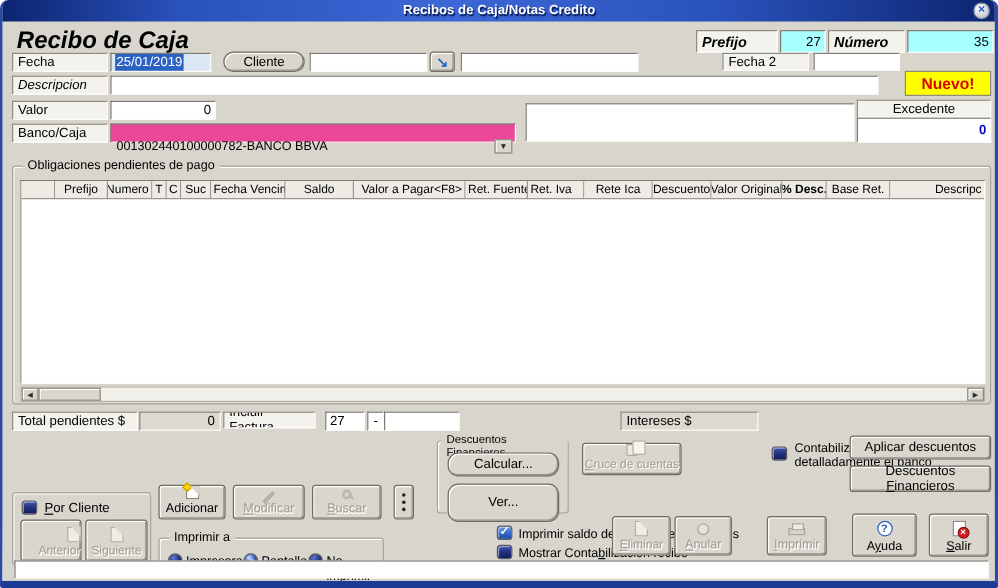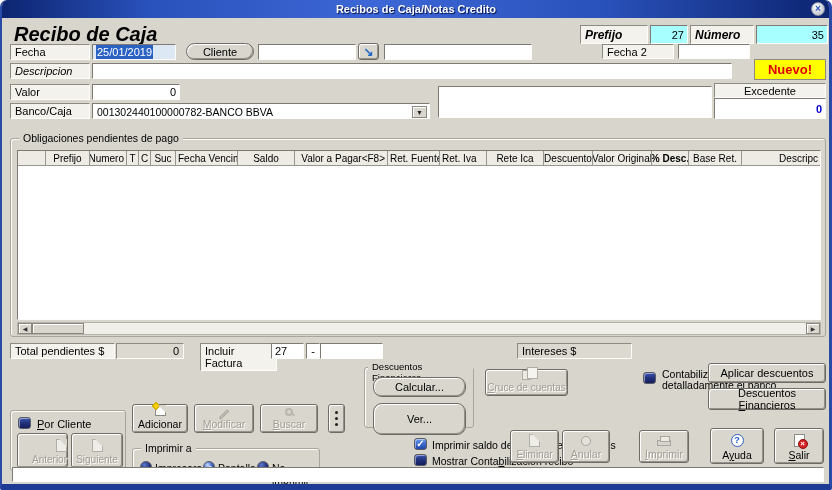--- a/index.html
+++ b/index.html
@@ -58,22 +58,22 @@
   .btn.round { border-radius:9px; }
   .btn.stack { flex-direction:column; justify-content:flex-end; padding-bottom:2px; gap:2px; font-size:10.5px; }
   .btn.disabled { color:#a09d95; text-shadow:1px 1px 0 #fdfdfb; }
   .ak { text-decoration:underline; }
 
   .nuevo {
     background:#ffff00; border:1px solid #8d8a82; color:#e00000; font-weight:bold; font-size:13px;
     display:flex; align-items:center; justify-content:center;
   }
 
-  .combo { background:#ffffff; border:1px solid; border-color:#7e7b74 #fdfcf9 #fdfcf9 #7e7b74;
-    font-size:10.5px; display:flex; align-items:flex-end; padding:12px 2px 0 4px; }
+  .combo { background:#ec4899; border:1px solid; border-color:#7e7b74 #fdfcf9 #fdfcf9 #7e7b74;
+    font-size:10.5px; display:flex; align-items:flex-start; padding:12px 2px 0 4px; }
   .combo .arrow-btn {
     margin-left:auto; width:15px; height:12px; background:#d9d6ce; border:1px solid #8a877f;
     box-shadow:inset 1px 1px 0 #fff; font-size:7px; display:flex; align-items:center; justify-content:center; color:#222;
   }
 
   .groupbox { border:1px solid #a8a59d; border-radius:3px; box-shadow:inset 1px 1px 0 #fdfdfb; }
   .grouplegend { position:absolute; top:-7px; left:8px; background:#d8d5cd; padding:0 4px; font-size:10.5px; color:#000; }
 
   .grid-header { display:flex; height:15px; background:#edebe4; }
   .grid-header .th {
@@ -214,21 +214,21 @@
       </div>
       <div class="abs hscroll" style="left:6px; top:183px; width:804px; height:13px;">
         <span class="scroll-arrow">◀</span>
         <span class="scroll-thumb"></span>
         <span class="scroll-arrow" style="margin-left:auto;">▶</span>
       </div>
     </div>
 
     <div class="abs label3d" style="left:8px; top:325px; width:105px; height:16px;">Total pendientes $</div>
     <div class="abs grayfield" style="left:114px; top:325px; width:68px; height:16px; justify-content:flex-end;">0</div>
-    <div class="abs label3d" style="left:198px; top:325px; width:77px; height:28px;">Incluir Factura</div>
+    <div class="abs label3d" style="left:184px; top:325px; width:77px; height:14px;">Incluir Factura</div>
     <div class="abs field" style="left:269px; top:325px; width:33px; height:16px;">27</div>
     <div class="abs field" style="left:304px; top:325px; width:14px; height:16px; justify-content:center;">-</div>
     <div class="abs field" style="left:318px; top:325px; width:63px; height:16px;"></div>
     <div class="abs grayfield" style="left:515px; top:325px; width:115px; height:16px;">Intereses $</div>
 
     <div class="abs groupbox" style="left:362px; top:349px; width:110px; height:61px;">
       <span class="grouplegend" style="font-size:9.5px; left:3px;">Descuentos Financieros</span>
       <div class="abs btn round" style="left:8px; top:9px; width:93px; height:20px;">
         <span>Calcular...</span>
       </div>

